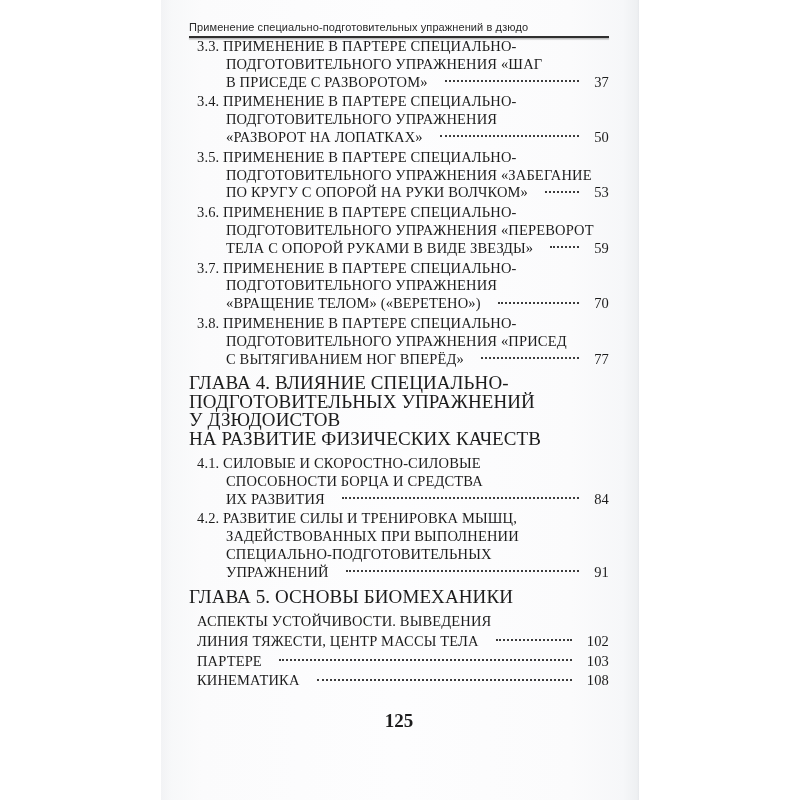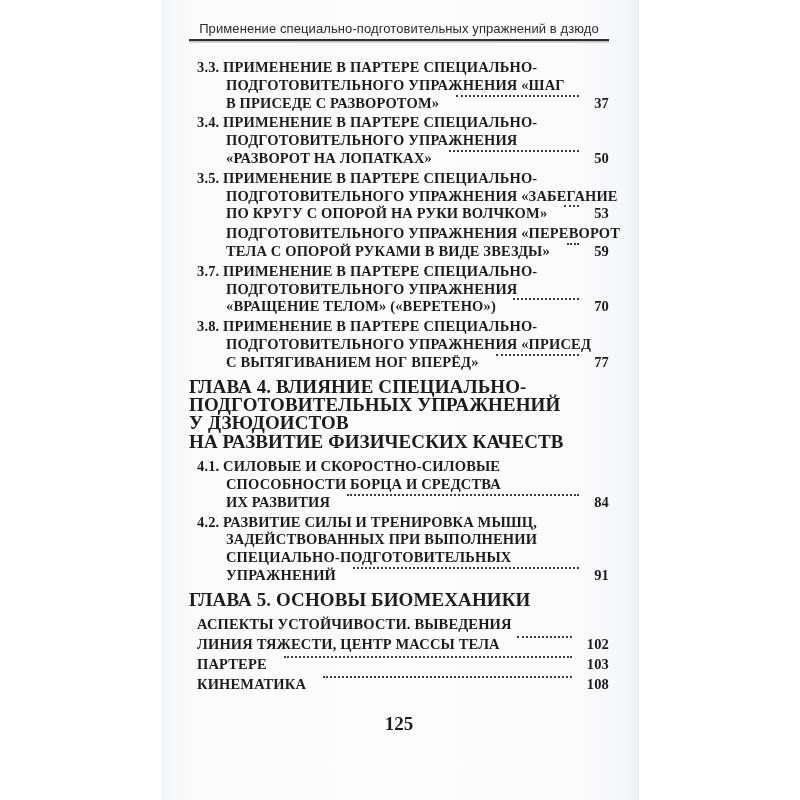--- a/index.html
+++ b/index.html
@@ -20,51 +20,51 @@
       #f2f3f5 0px, #f7f8f9 10px, #fbfbfc 40px,
       #fdfdfe 50%,
       #fbfbfc 410px, #f6f7f9 462px, #eef0f2 476px, #e7e9ec 478px);
     color: #1c1c1c;
   }
   .content {
     padding: 21px 30px 0 28px;
   }
   .runhead {
     font-family: "Liberation Sans", sans-serif;
-    font-size: 13px;
+    font-size: 11px;
     color: #2a2a2a;
-    text-align: center;
+    text-align: left;
     letter-spacing: 0.1px;
     white-space: nowrap;
   }
   .rule {
     height: 2px;
     background: #2f2f2f;
     margin-top: 3px;
     box-shadow: 0 1.5px 1px rgba(60,60,60,0.35);
   }
   .toc {
-    margin-top: 18px;
-    font-weight: bold;
+    margin-top: 0;
+    font-weight: normal;
     font-size: 14.5px;
     line-height: 17.8px;
     letter-spacing: 0.15px;
   }
   .entry { margin-bottom: 2px; }
   .entry.sub { padding-left: 8px; }
   .entry.sub .cont { padding-left: 29px; }
   .entry.chapter {
     font-size: 19px;
     line-height: 18.4px;
     margin-top: 6px;
     margin-bottom: 7px;
     letter-spacing: 0.1px;
   }
   .line { white-space: nowrap; }
-  .last { display: flex; align-items: flex-start; gap: 12px; }
+  .last { display: flex; align-items: center; gap: 12px; }
   .last .txt { white-space: nowrap; }
   .leader {
     flex: 1;
     min-width: 10px;
     border-bottom: 2px dotted #3c3c3c;
     margin: 0 3px 3px 5px;
   }
   .pg { white-space: nowrap; }
   .footer {
     margin-top: 20px;
@@ -109,20 +109,21 @@
         <div class="line">3.5. ПРИМЕНЕНИЕ В ПАРТЕРЕ СПЕЦИАЛЬНО-</div>
         <div class="line cont">ПОДГОТОВИТЕЛЬНОГО УПРАЖНЕНИЯ «ЗАБЕГАНИЕ</div>
         <div class="line cont last">
           <span class="txt">ПО КРУГУ С ОПОРОЙ НА РУКИ ВОЛЧКОМ»</span>
           <span class="leader"></span>
           <span class="pg">53</span>
         </div>
       </div>
 
       <div class="entry sub">
+        <div class="line">3.6. ПРИМЕНЕНИЕ В ПАРТЕРЕ СПЕЦИАЛЬНО-</div>
         <div class="line cont">ПОДГОТОВИТЕЛЬНОГО УПРАЖНЕНИЯ «ПЕРЕВОРОТ</div>
         <div class="line cont last">
           <span class="txt">ТЕЛА С ОПОРОЙ РУКАМИ В ВИДЕ ЗВЕЗДЫ»</span>
           <span class="leader"></span>
           <span class="pg">59</span>
         </div>
       </div>
 
       <div class="entry sub">
         <div class="line">3.7. ПРИМЕНЕНИЕ В ПАРТЕРЕ СПЕЦИАЛЬНО-</div>

